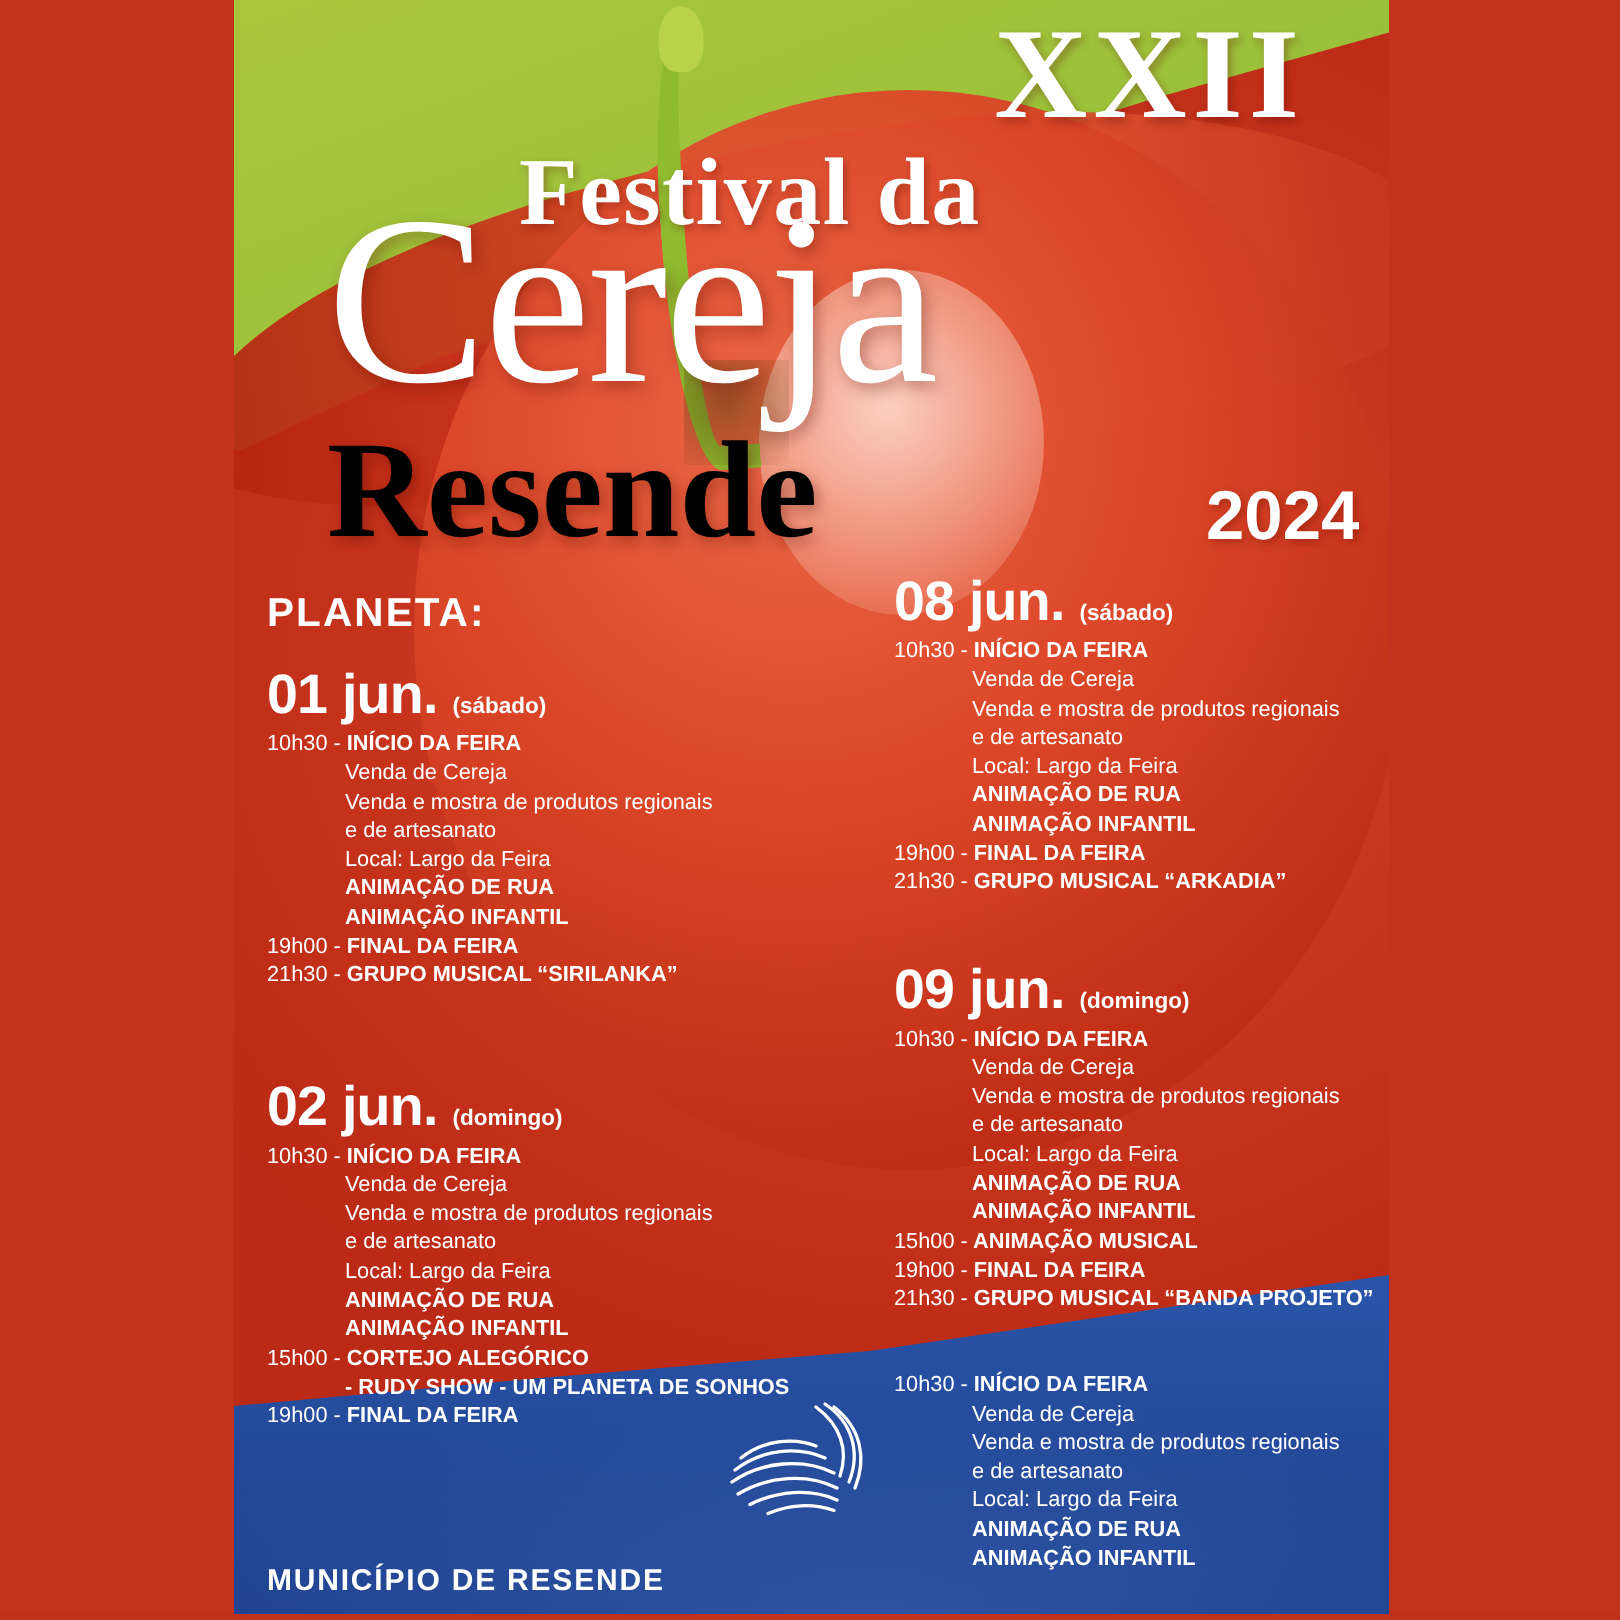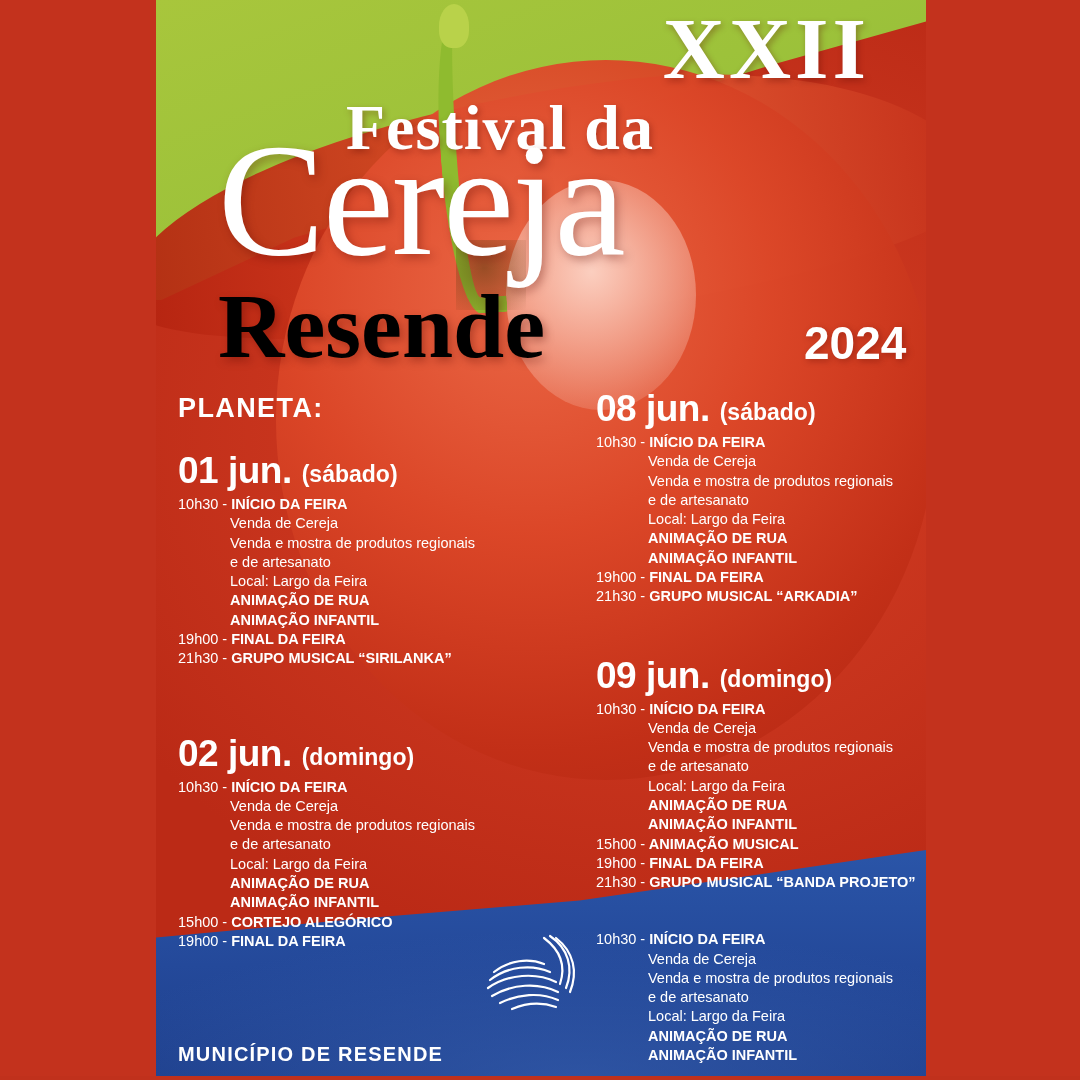--- a/index.html
+++ b/index.html
@@ -197,21 +197,21 @@
     margin-bottom: 6px;
     text-align: center;
   }
   .day-num {
     font-size: 37px;
     font-weight: bold;
     letter-spacing: -0.5px;
     line-height: 1;
   }
   .day-dow {
-    font-size: 23px;
+    font-size: 15px;
     font-weight: bold;
     line-height: 1;
     padding-bottom: 3px;
     margin-top: 23px;
   }
 
   .line {
     font-size: 14.5px;
     line-height: 1.33;
     white-space: nowrap;
@@ -292,20 +292,21 @@
             <div class="day-dow">(domingo)</div>
           </div>
           <div class="line b"><span class="time">10h30 -</span> <span>INÍCIO DA FEIRA</span></div>
           <div class="line ind"><span>Venda de Cereja</span></div>
           <div class="line ind"><span>Venda e mostra de produtos regionais</span></div>
           <div class="line ind"><span>e de artesanato</span></div>
           <div class="line ind"><span>Local: Largo da Feira</span></div>
           <div class="line b ind"><span>ANIMAÇÃO DE RUA</span></div>
           <div class="line b ind"><span>ANIMAÇÃO INFANTIL</span></div>
           <div class="line b"><span class="time">15h00 -</span> <span>CORTEJO ALEGÓRICO</span></div>
+          <div class="line b ind"><span>- RUDY SHOW - UM PLANETA DE SONHOS</span></div>
           <div class="line b"><span class="time">19h00 -</span> <span>FINAL DA FEIRA</span></div>
         </div>
       </div>
     <div class="col col-right">
         <div class="day-block">
           <div class="day-head">
             <div class="day-num">08 jun.</div>
             <div class="day-dow">(sábado)</div>
           </div>
           <div class="line b"><span class="time">10h30 -</span> <span>INÍCIO DA FEIRA</span></div>

